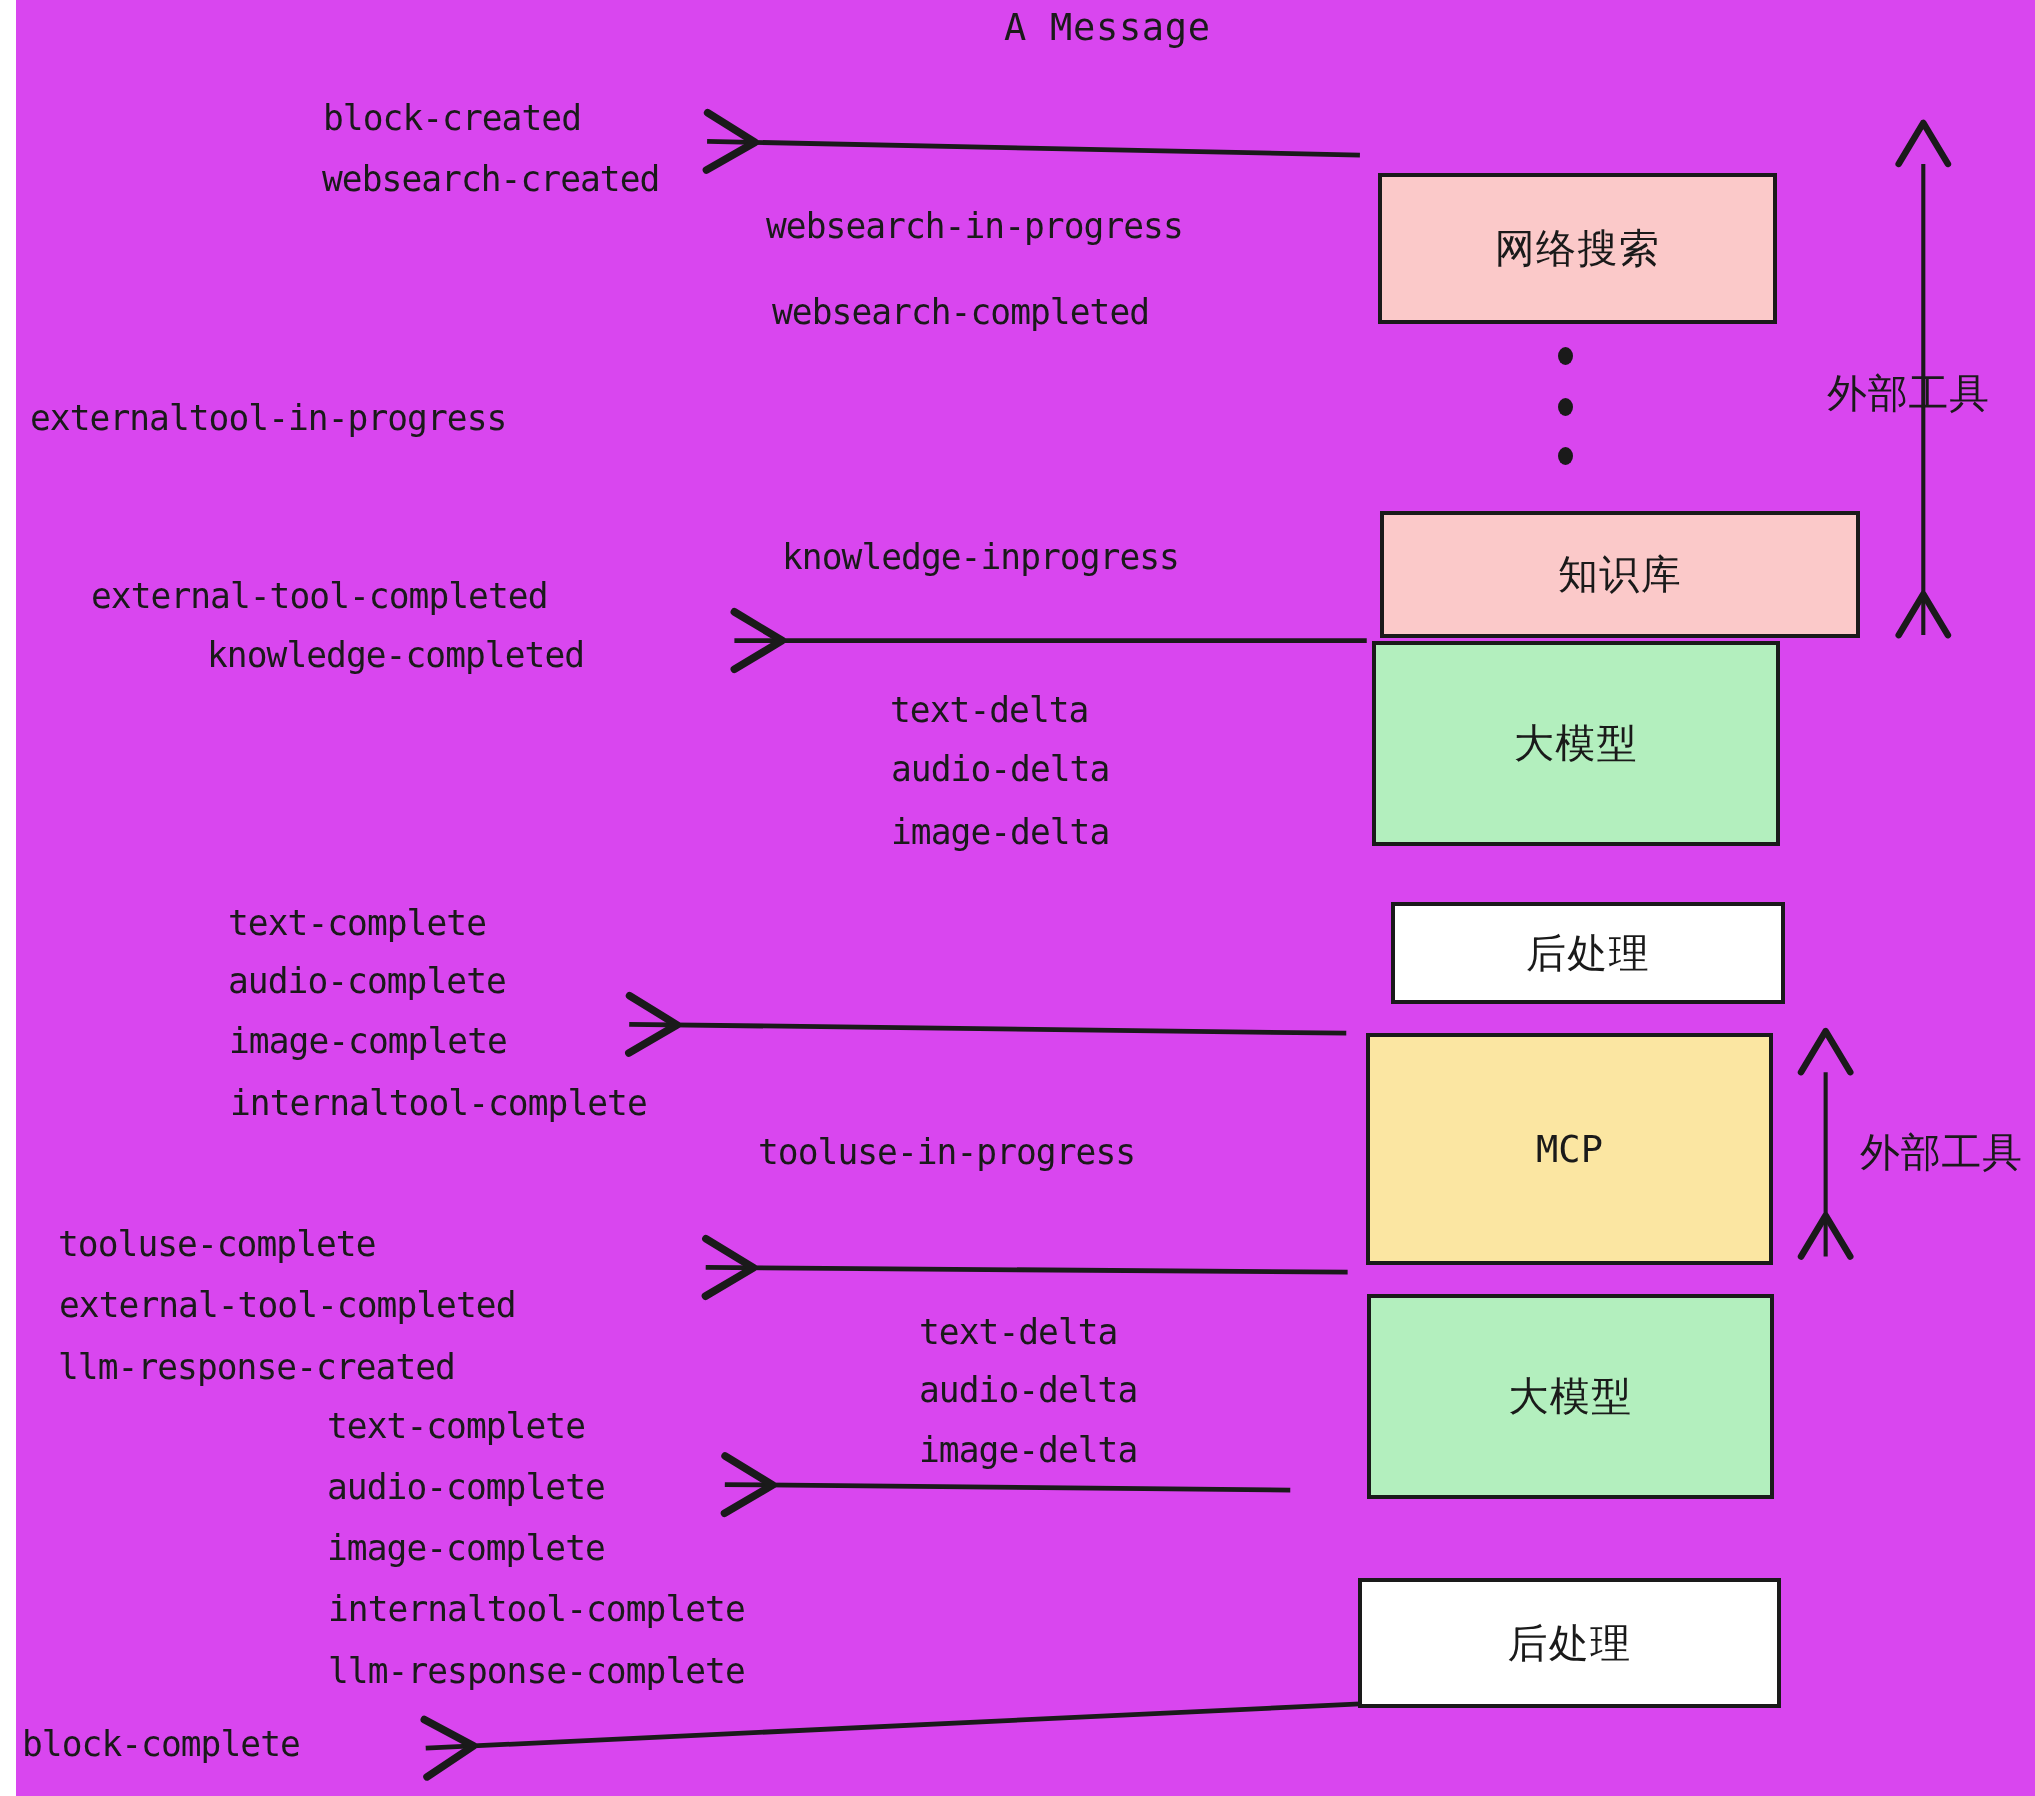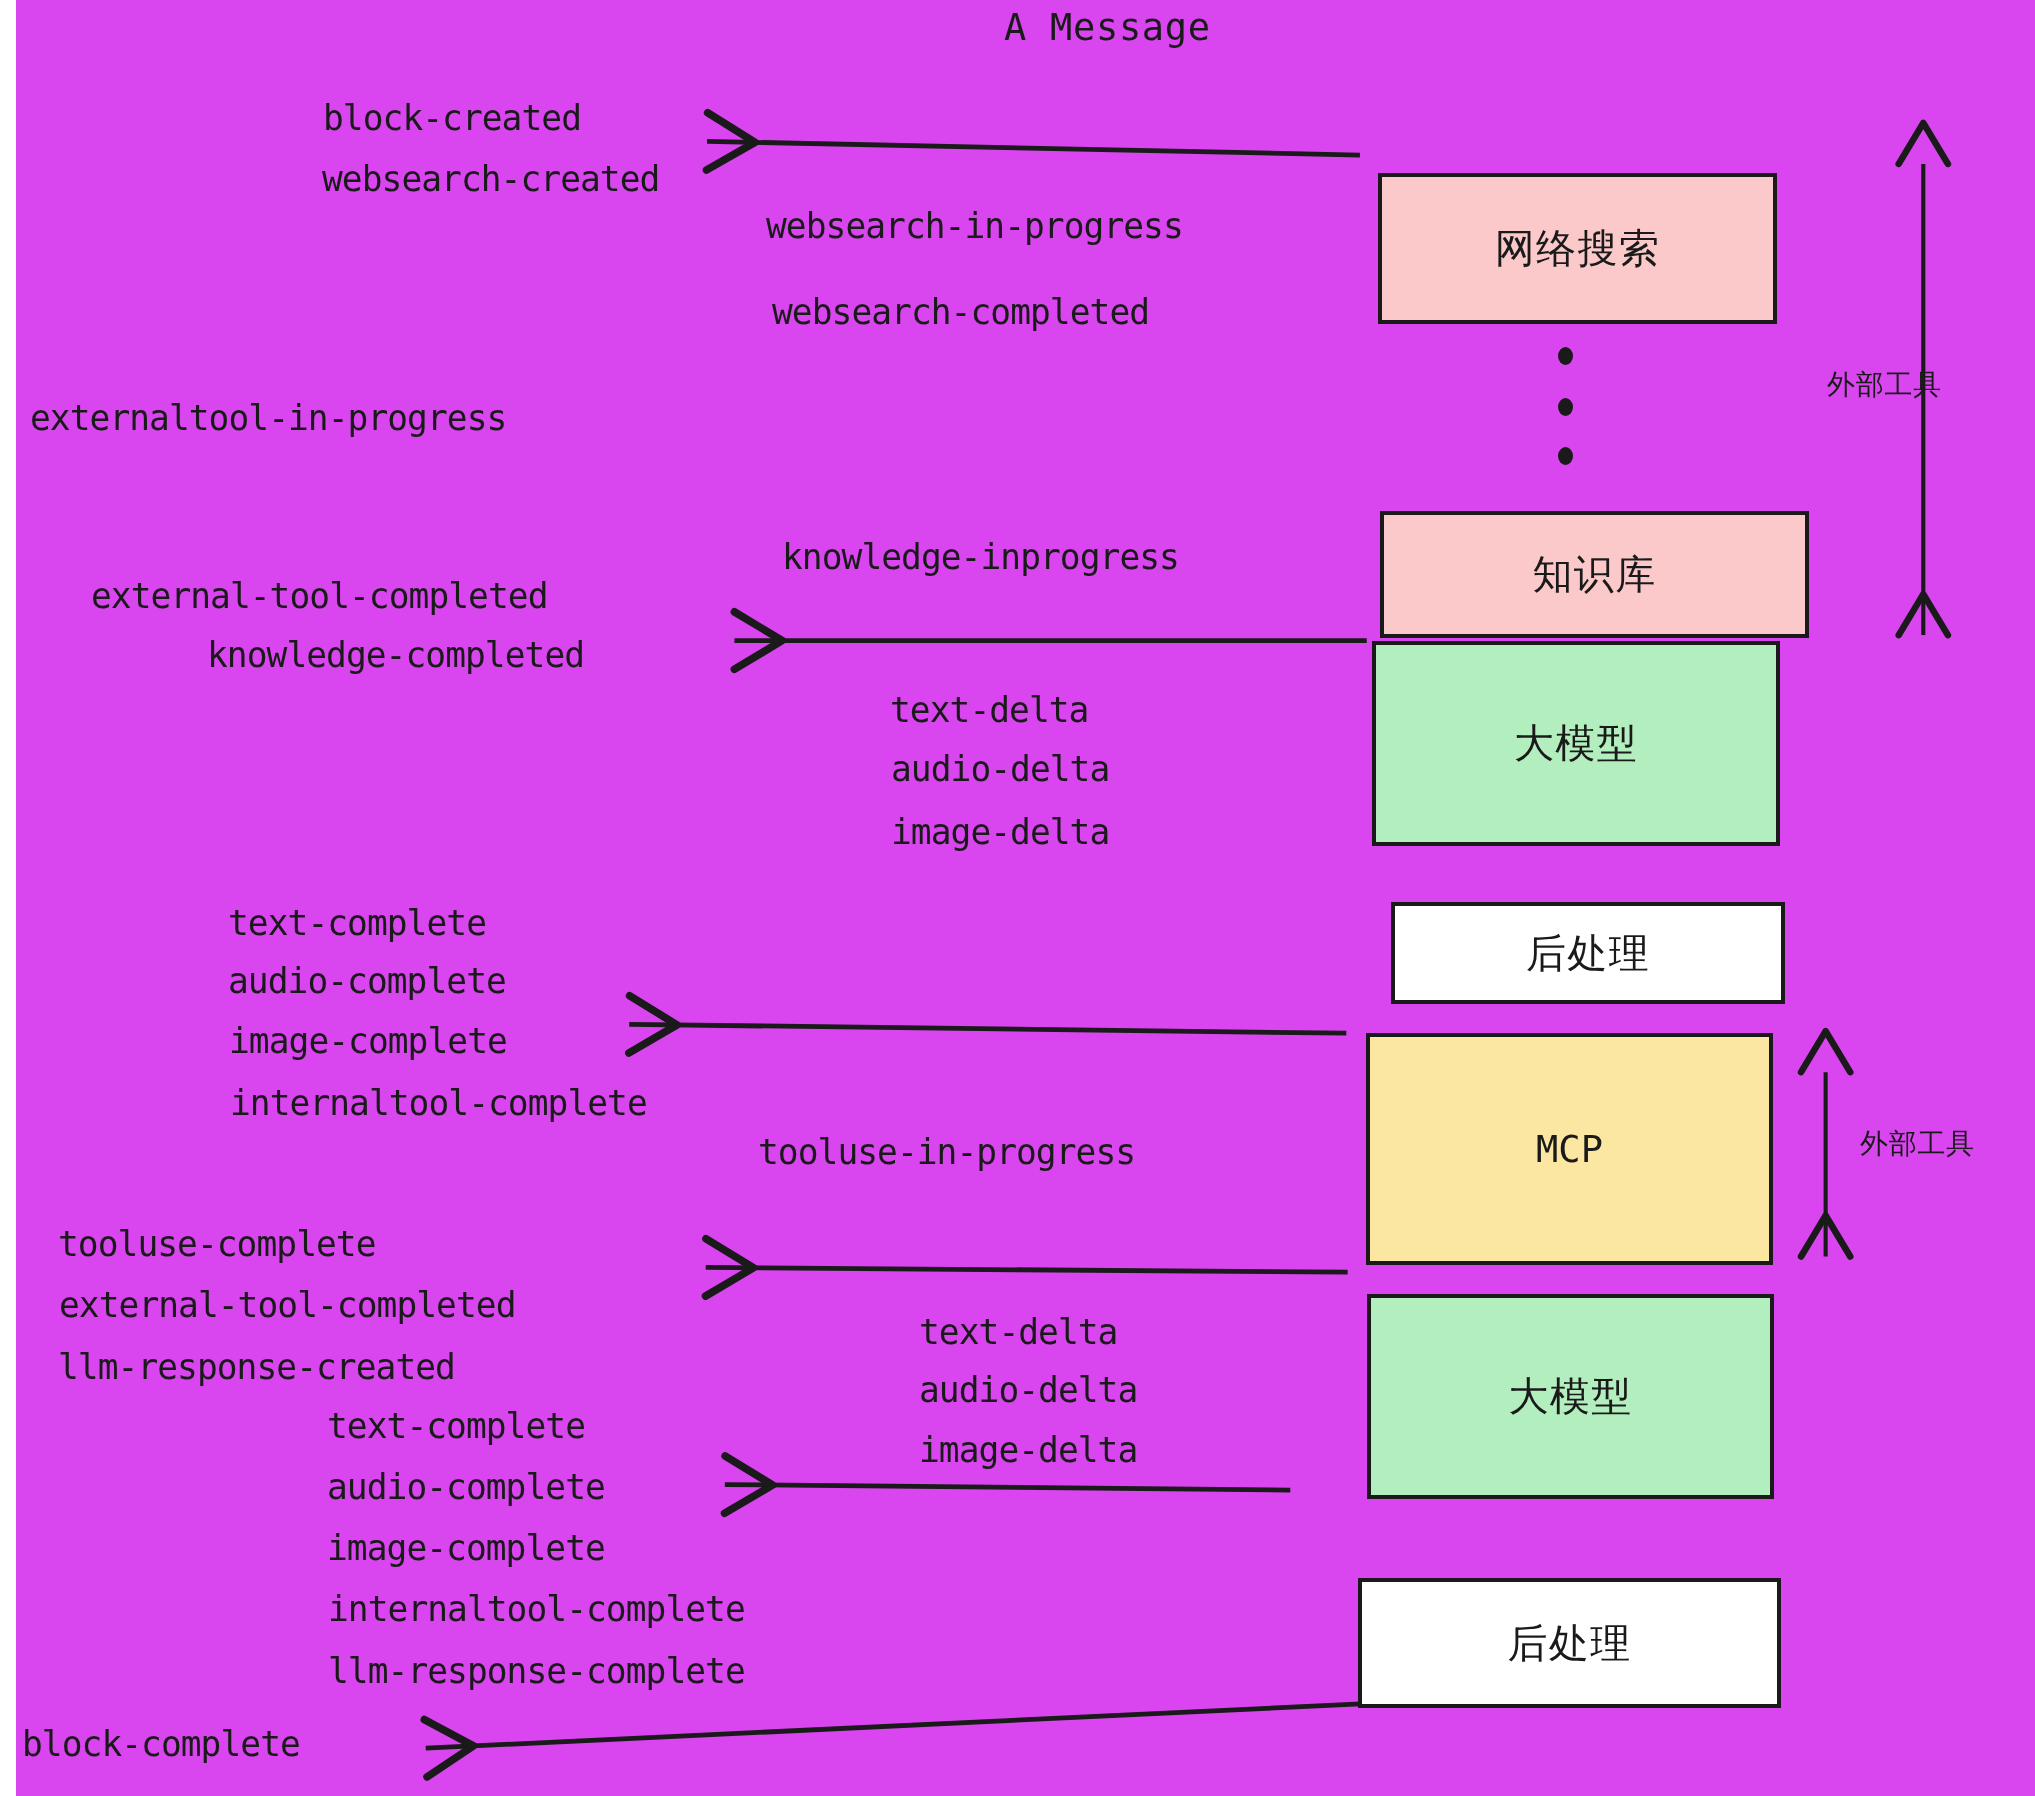--- a/index.html
+++ b/index.html
@@ -51,21 +51,21 @@
   }
   .box.mcp .boxtext{
     font-family:"DejaVu Sans Mono","Liberation Mono",monospace;
     font-size:37px;
     letter-spacing:0px;
     font-weight:500;
   }
   .sidelabel{
     position:absolute;
     font-family:Liberation Serif, serif;
-    font-size:28px;
+    font-size:40px;
     color:#1a1a1a;
     white-space:pre;
     letter-spacing:0.7px;
   }
   .dot{
     position:absolute;
     width:15px;height:18px;
     background:#1a1a1a;
     border-radius:50%;
   }
@@ -111,21 +111,21 @@
   </svg>
 
   <div class="box" style="left:1362px; top:173px; width:399px; height:151px; background:#FBC9C9;">
     <span class="boxtext">网络搜索</span>
   </div>
 
   <div class="dot" style="left:1542px; top:347px;"></div>
   <div class="dot" style="left:1542px; top:398px;"></div>
   <div class="dot" style="left:1542px; top:447px;"></div>
 
-  <div class="box" style="left:1364px; top:511px; width:429px; height:127px; background:#FBC9C9;">
+  <div class="box" style="left:1364px; top:511px; width:480px; height:127px; background:#FBC9C9;">
     <span class="boxtext">知识库</span>
   </div>
 
   <div class="box" style="left:1356px; top:641px; width:408px; height:205px; background:#B3EFBE;">
     <span class="boxtext">大模型</span>
   </div>
 
   <div class="box" style="left:1375px; top:902px; width:394px; height:102px; background:#FFFFFF;">
     <span class="boxtext">后处理</span>
   </div>

